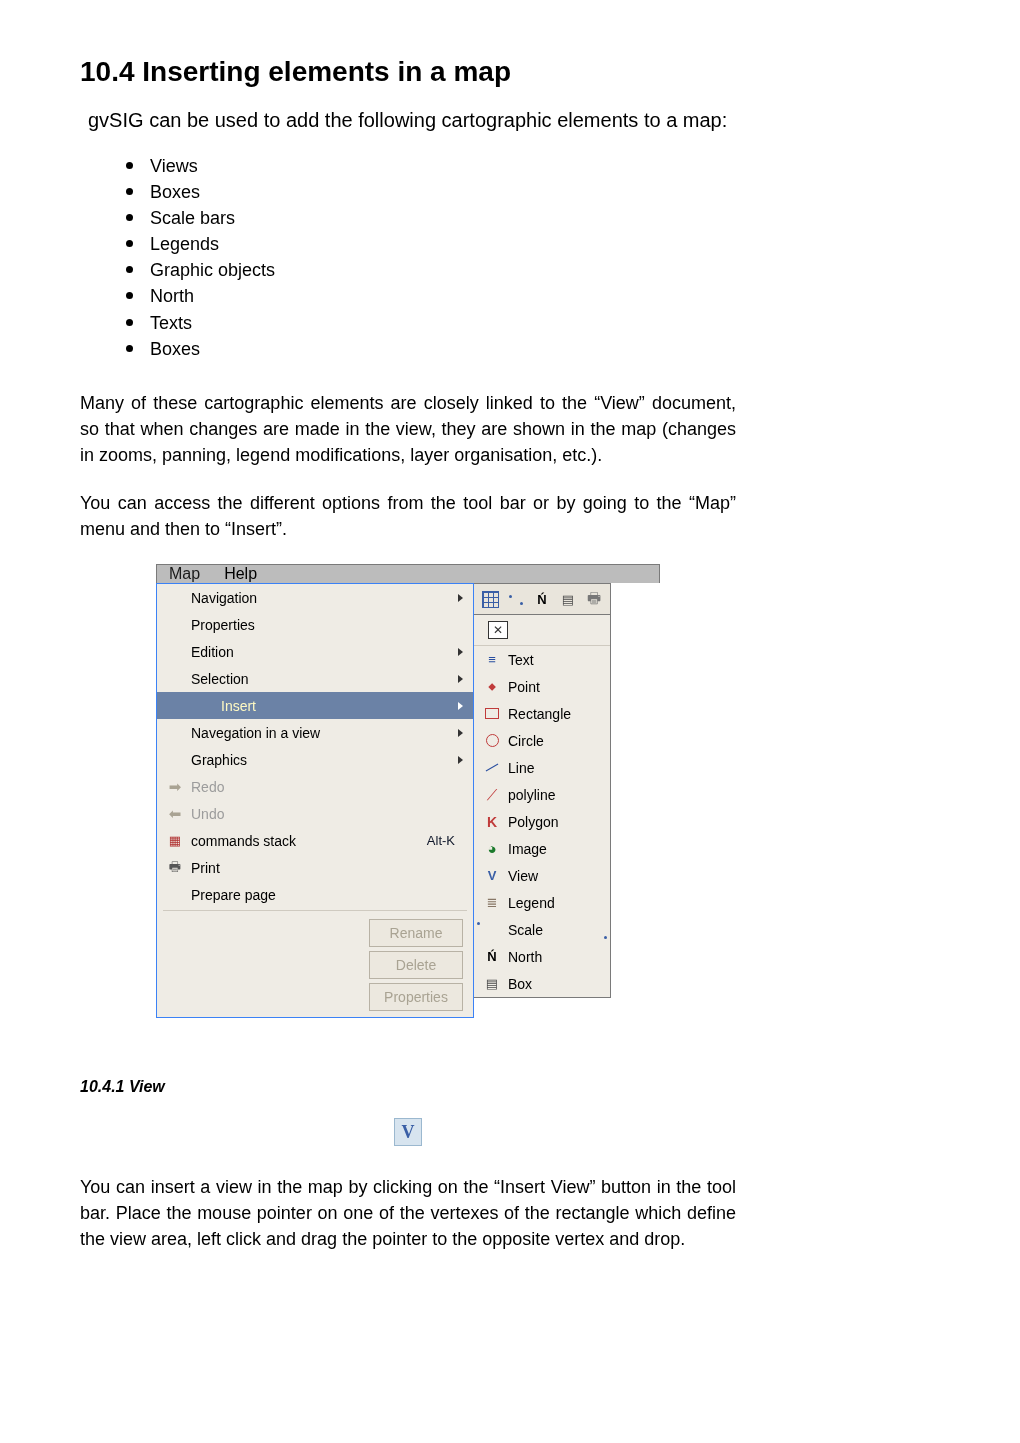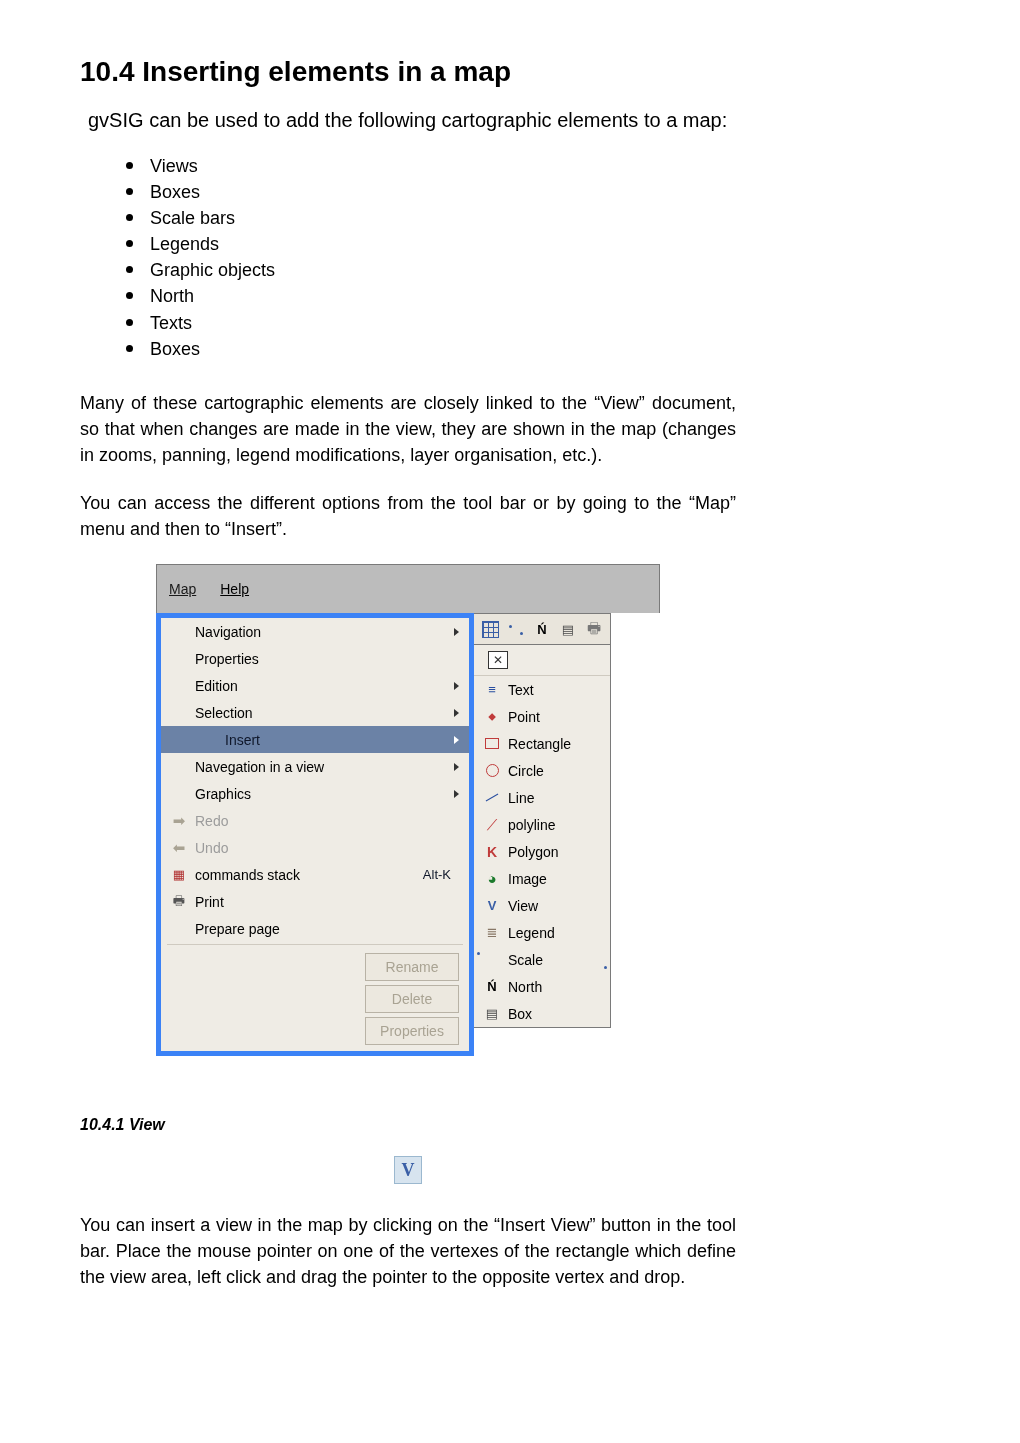--- a/index.html
+++ b/index.html
@@ -59,34 +59,33 @@
     color: #000;
     background: #fff;
   }
   .menubar {
     display: flex;
     background: #bcbcbc;
     border: 1px solid #7a7a7a;
     border-bottom: none;
   }
   .menubar-item {
-    padding: 16px 12px;
-    font-size: 14px;
-    text-decoration: underline;
+    padding: 0 12px;
+    font-size: 16px;
   }
   .menubar-item.active {
     background: #bcbcbc;
     color: #1a1a1a;
   }
   .menus-row {
     display: flex;
     align-items: stretch;
   }
   .dropdown {
-    border: 5px solid #3b82f6;
+    border: 1px solid #3b82f6;
     background: #efece5;
     box-sizing: border-box;
   }
   .dd-main { width: 318px; }
   .dd-sub  { width: 186px; border-left: none; }
   .toolbar-strip {
     background: #e9e5dc;
     border: 1px solid #7a7a7a;
     border-left: none;
     border-bottom: none;
@@ -119,21 +118,21 @@
   .menu-row {
     display: flex;
     align-items: center;
     height: 27px;
     padding: 0 10px;
     gap: 8px;
     position: relative;
   }
   .menu-row.sel {
     background: #6b82a6;
-    color: #0f172a;
+    color: #fef9c3;
     padding-left: 40px;
   }
   .menu-row.dis { color: #9c9c9c; }
   .menu-sep {
     height: 1px;
     background: #cfcac0;
     margin: 2px 6px;
   }
   .menu-icon {
     width: 16px; height: 16px;

